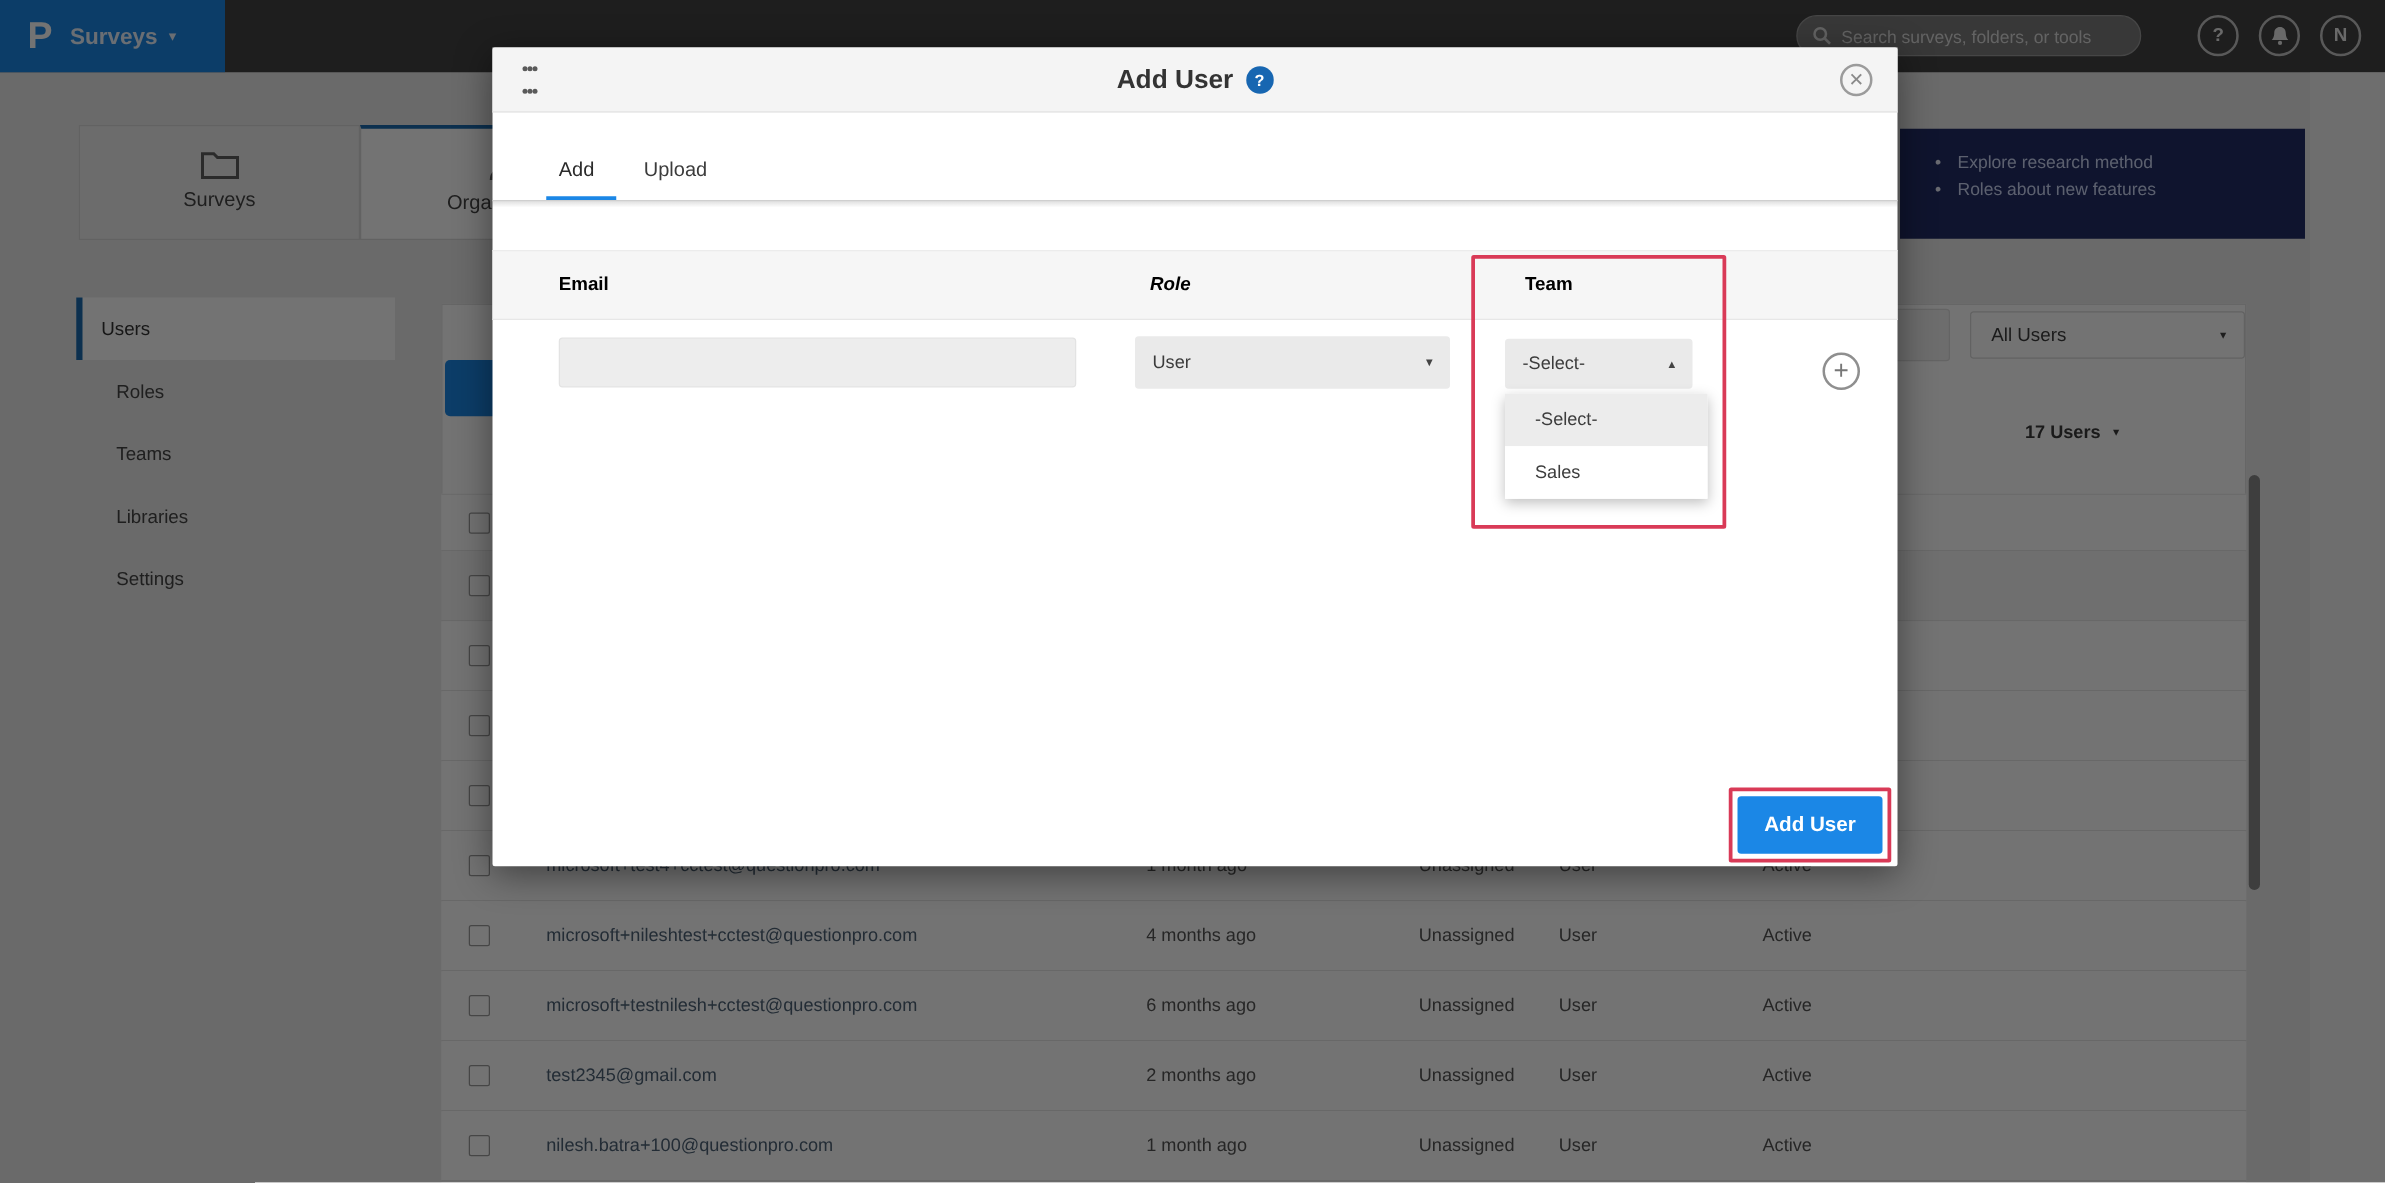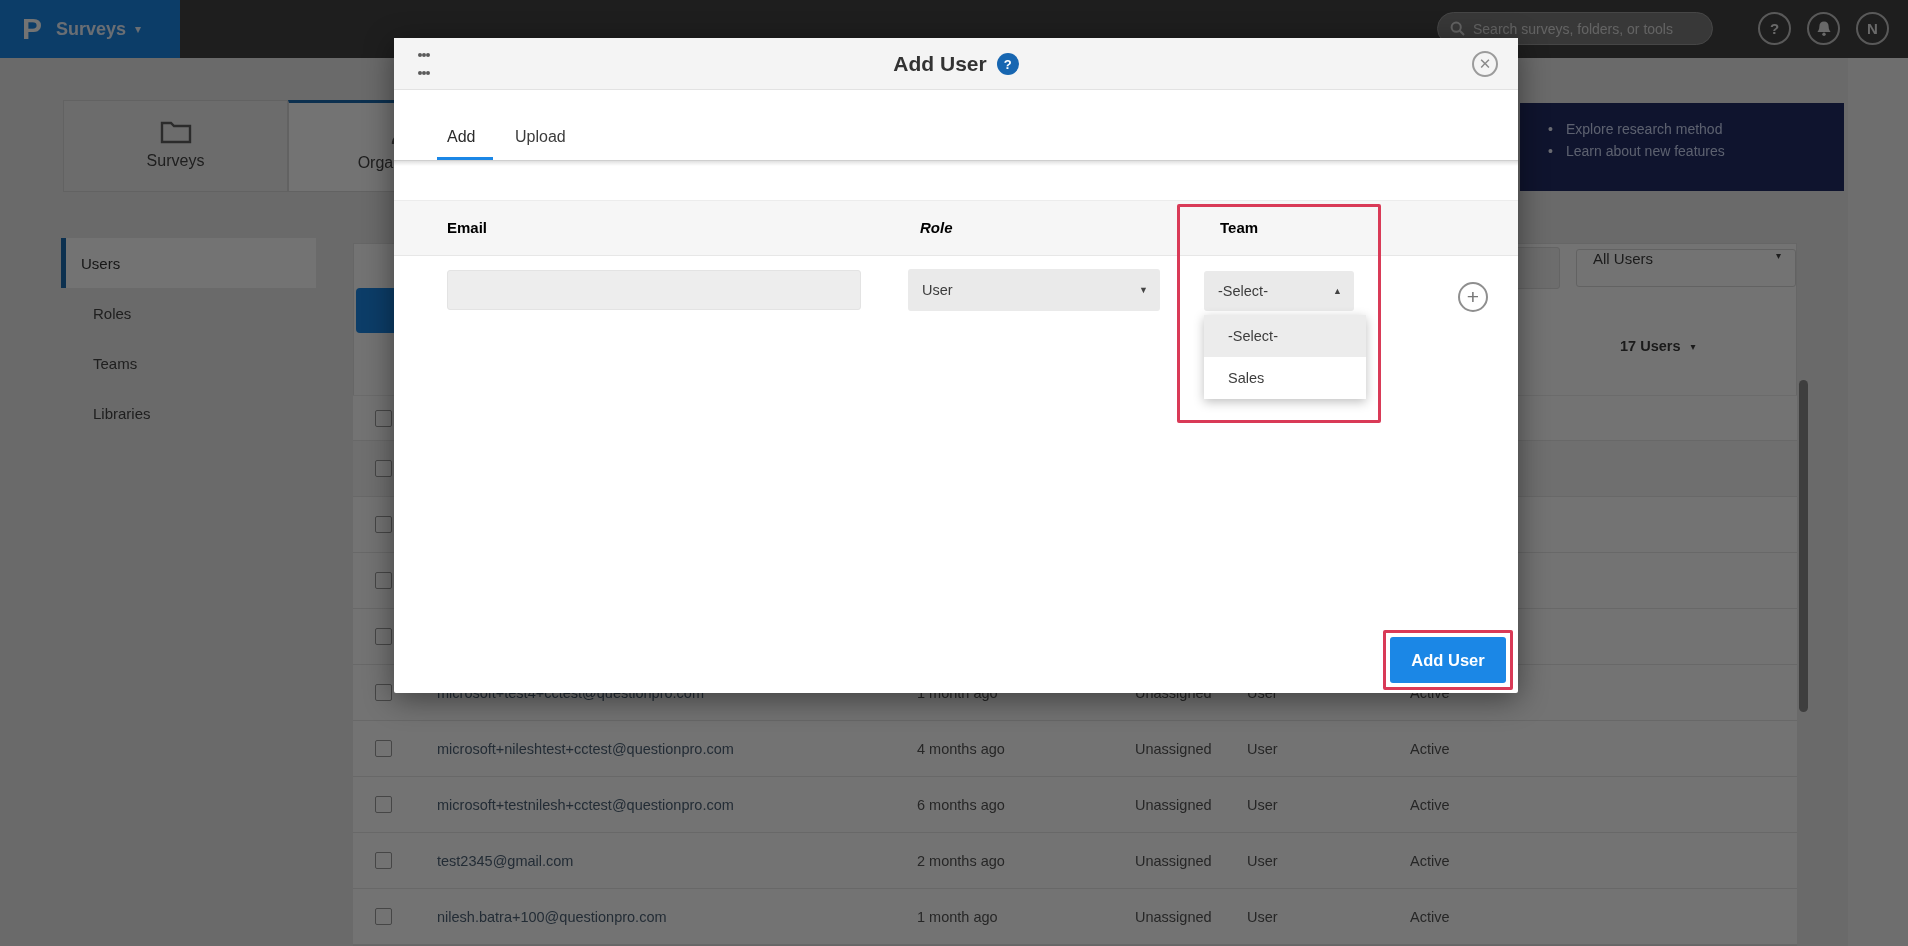--- a/index.html
+++ b/index.html
@@ -40,21 +40,21 @@
   .side-item { position:absolute; left:61px; width:255px; height:50px; display:flex; align-items:center;
     padding-left:32px; font-size:15px; color:#454545; cursor:pointer; }
   .side-item.active { background:#fff; border-left:5px solid #1b6cb0; padding-left:15px; color:#333; }
 
   .content-card { position:absolute; left:353px; top:185px; width:1444px; height:703px; background:#fff; border:1px solid #e3e3e3; }
 
   .page-btn { position:absolute; left:356px; top:230px; width:130px; height:45px; background:#1b87e6; border-radius:4px; cursor:pointer; }
   .bg-search { position:absolute; left:1440px; top:189px; width:120px; height:42px; background:#f2f2f2; border:1px solid #ddd; border-radius:3px; }
   .bg-search input { width:100%; height:100%; border:none; background:transparent; outline:none; font-family:inherit; }
   .all-users { position:absolute; left:1576px; top:191px; width:220px; height:38px; background:#fff; border:1px solid #d9d9d9;
-    border-radius:3px; display:flex; padding:0 14px 0 16px; cursor:pointer; }
+    border-radius:3px; display:flex; align-items:center; padding:0 14px 0 16px; cursor:pointer; }
   .all-users .au-label { font-size:15px; color:#3d3d3d; flex:1; }
   .all-users .caret { font-size:10px; color:#444; }
   .users-count { position:absolute; left:1620px; top:280px; width:120px; display:flex; align-items:center; cursor:pointer; }
   .users-count .uc-label { font-weight:bold; font-size:14.5px; color:#3b3b3b; }
   .users-count .caret { font-size:10px; color:#3b3b3b; margin-left:10px; }
 
   
   .table { position:absolute; left:353px; top:337px; width:1444px; }
   .t-header { position:relative; height:46px; background:#fff; border-bottom:1px solid #e6e6e6; border-top:1px solid #eee; }
   .t-row { position:relative; height:56px; background:#fff; border-bottom:1px solid #e6e6e6; }
@@ -170,27 +170,28 @@
         <svg width="30" height="28" viewBox="0 0 30 28">
           <circle cx="15" cy="8" r="5" fill="none" stroke="#5f5f5f" stroke-width="2.4"></circle>
           <path d="M5 26 c0-6 4.5-9 10-9 s10 3 10 9" fill="none" stroke="#5f5f5f" stroke-width="2.4"></path>
         </svg>
       </div>
       <div class="ws-label">Organization</div>
     </div>
 
     <div class="banner">
       <div class="banner-item">Explore research method</div>
-      <div class="banner-item">Learn about new features</div>
+      <div class="banner-item">Roles about new features</div>
     </div>
 
     <div class="side-item active" style="top:180px">Users</div>
     <div class="side-item" style="top:230px">Roles</div>
     <div class="side-item" style="top:280px">Teams</div>
     <div class="side-item" style="top:330px">Libraries</div>
+    <div class="side-item" style="top:380px">Settings</div>
 
     <div class="content-card"></div>
 
     <div class="page-btn"></div>
     <div class="bg-search">
       <input style="">
     </div>
     <div class="all-users">
       <span class="au-label">All Users</span>
       <span class="caret">▾</span>

